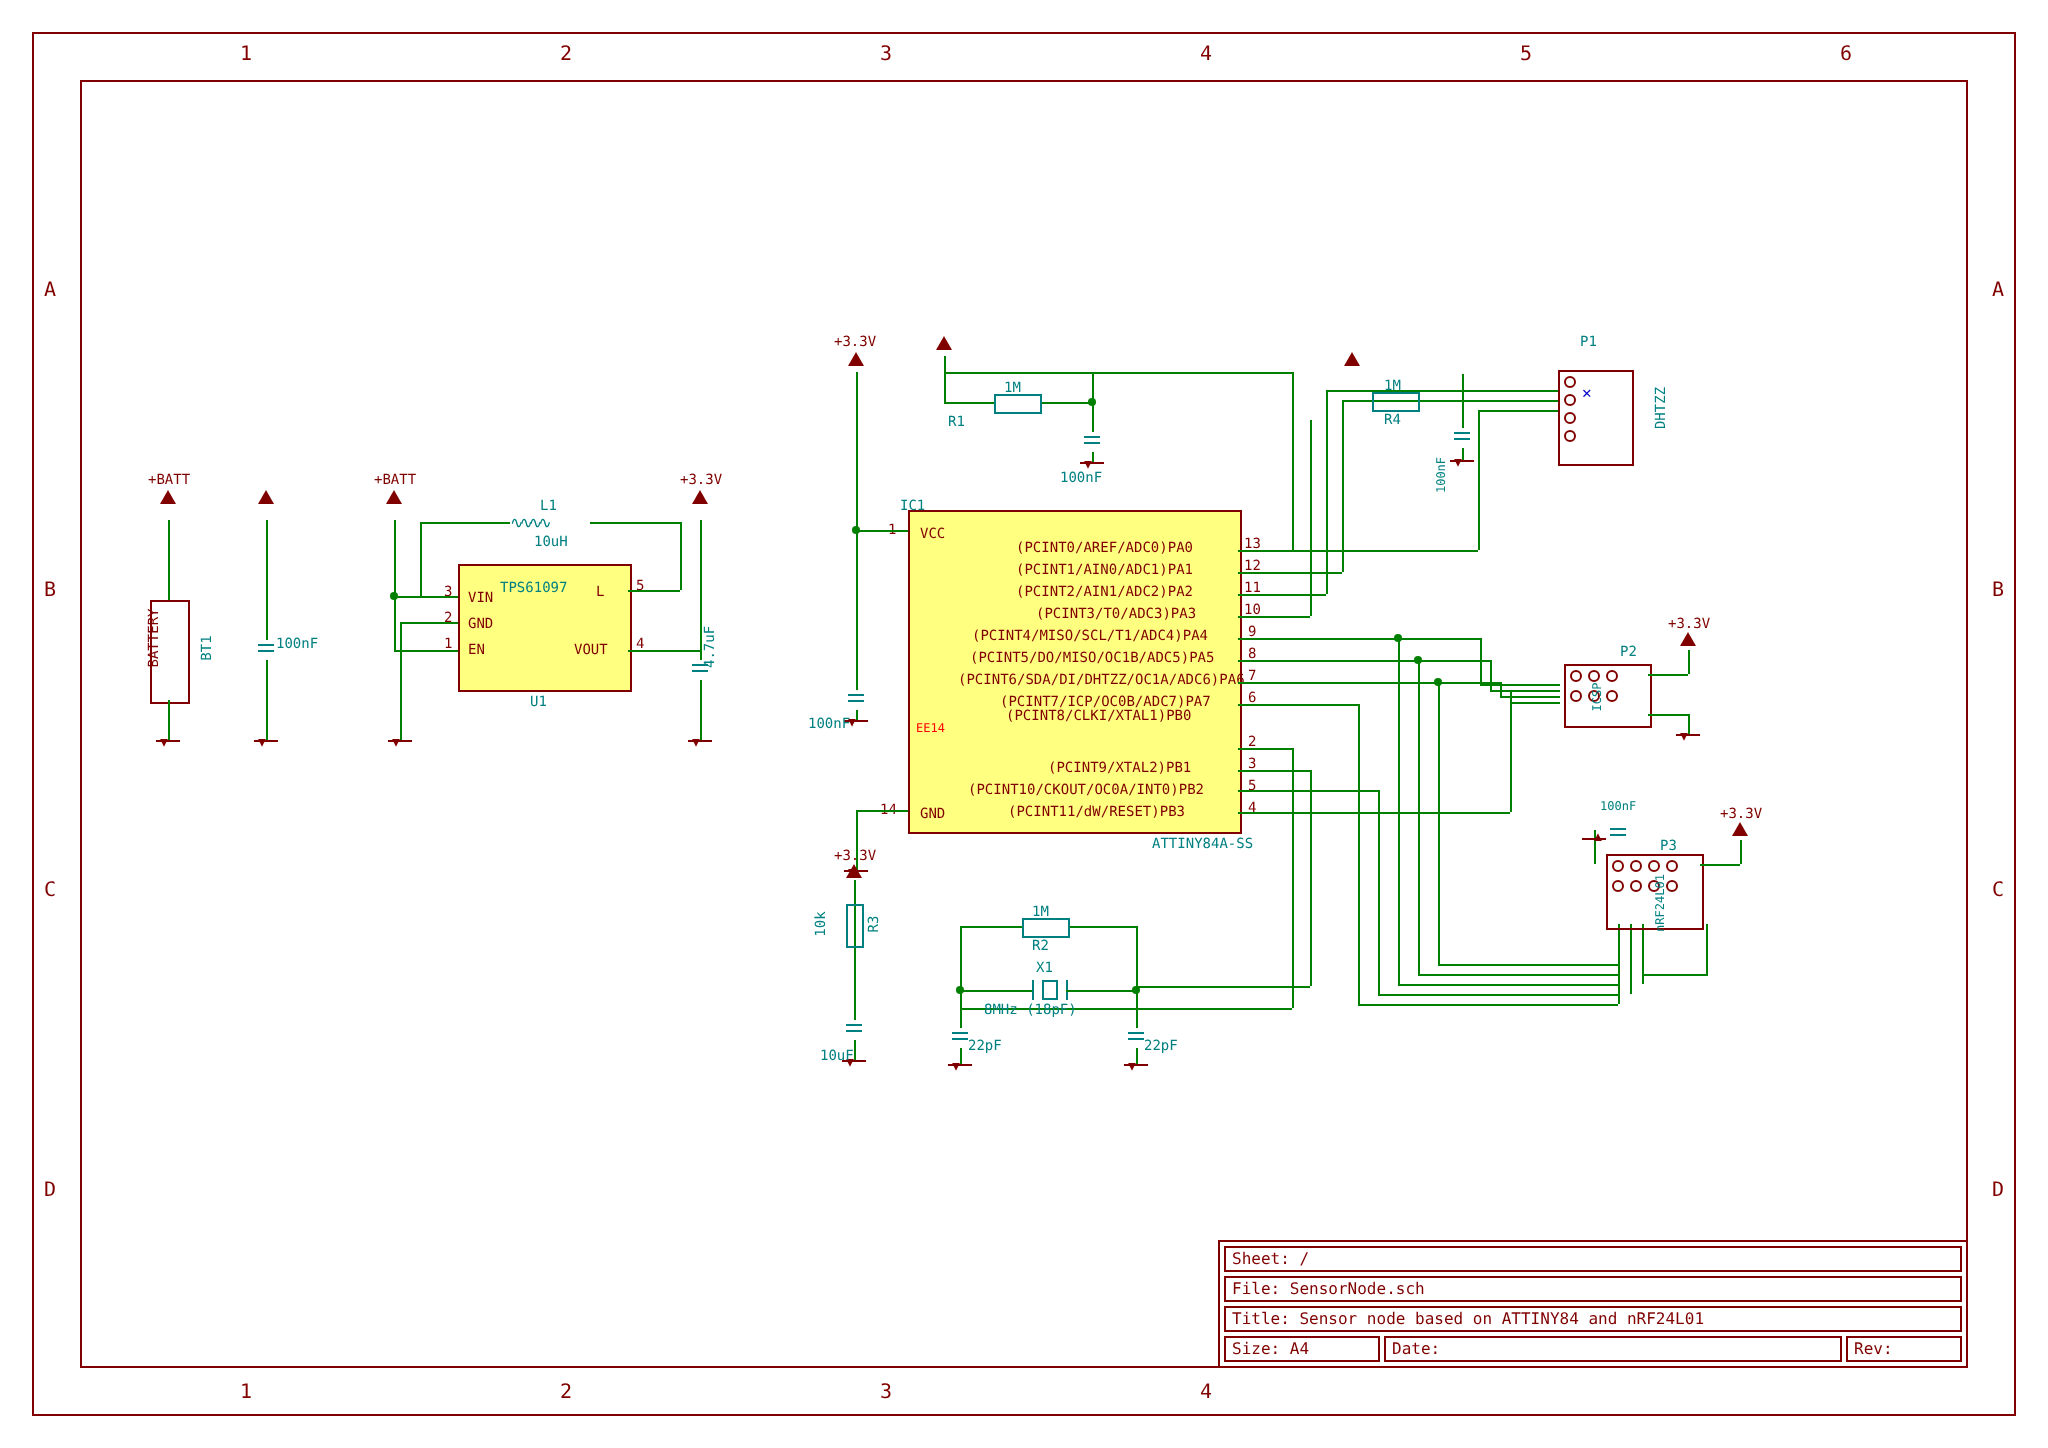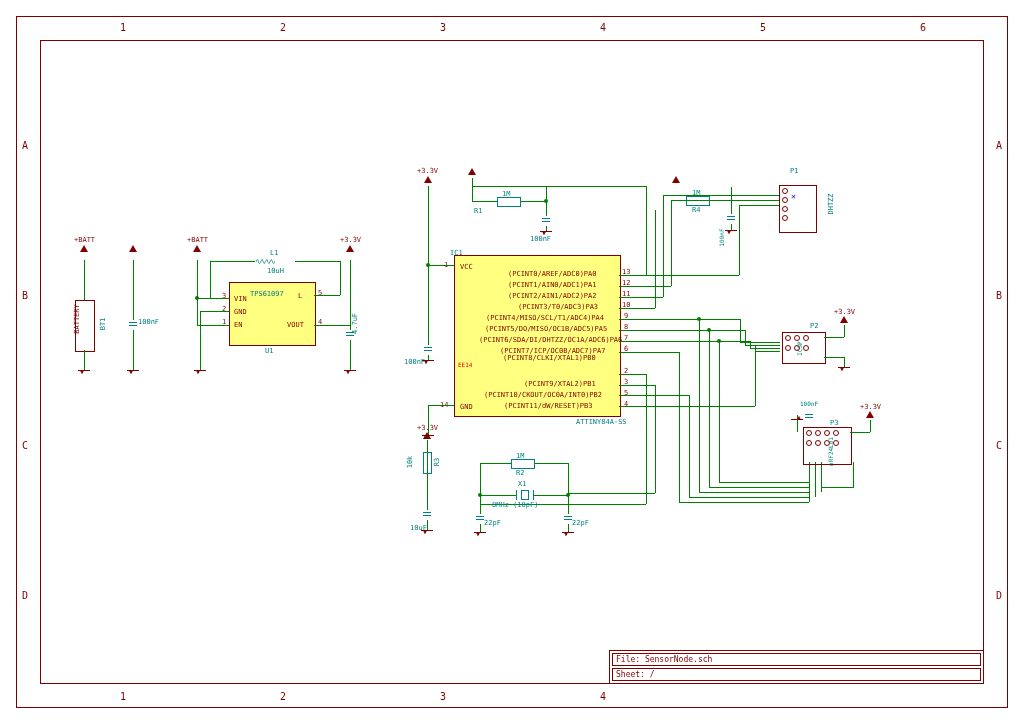--- a/index.html
+++ b/index.html
@@ -375,20 +375,28 @@
       <div class="p1"></div>
       <div class="p2"></div>
     </div>
   <div class="wire wv" style="left:427px;top:520px;height:10px"></div>
   <div class="gnd" style="left:421px;top:530px"></div>
   <span class="txt t" style="left:410px;top:524px">10uF</span>
 
   <table class="titleblock">
     <tbody>
         <tr>
+          <td colspan="3">Sheet: /</td>
+        </tr>
+    <tr>
           <td colspan="3">File: SensorNode.sch</td>
         </tr>
     <tr>
-          <td colspan="3">Sheet: /</td>
+          <td colspan="3">Title: Sensor node based on ATTINY84 and nRF24L01</td>
+        </tr>
+    <tr>
+          <td style="width:70px">Size: A4</td>
+          <td>Date:</td>
+          <td style="width:50px">Rev:</td>
         </tr>
   </tbody>
     </table>
 </div>
 
 </body></html>

